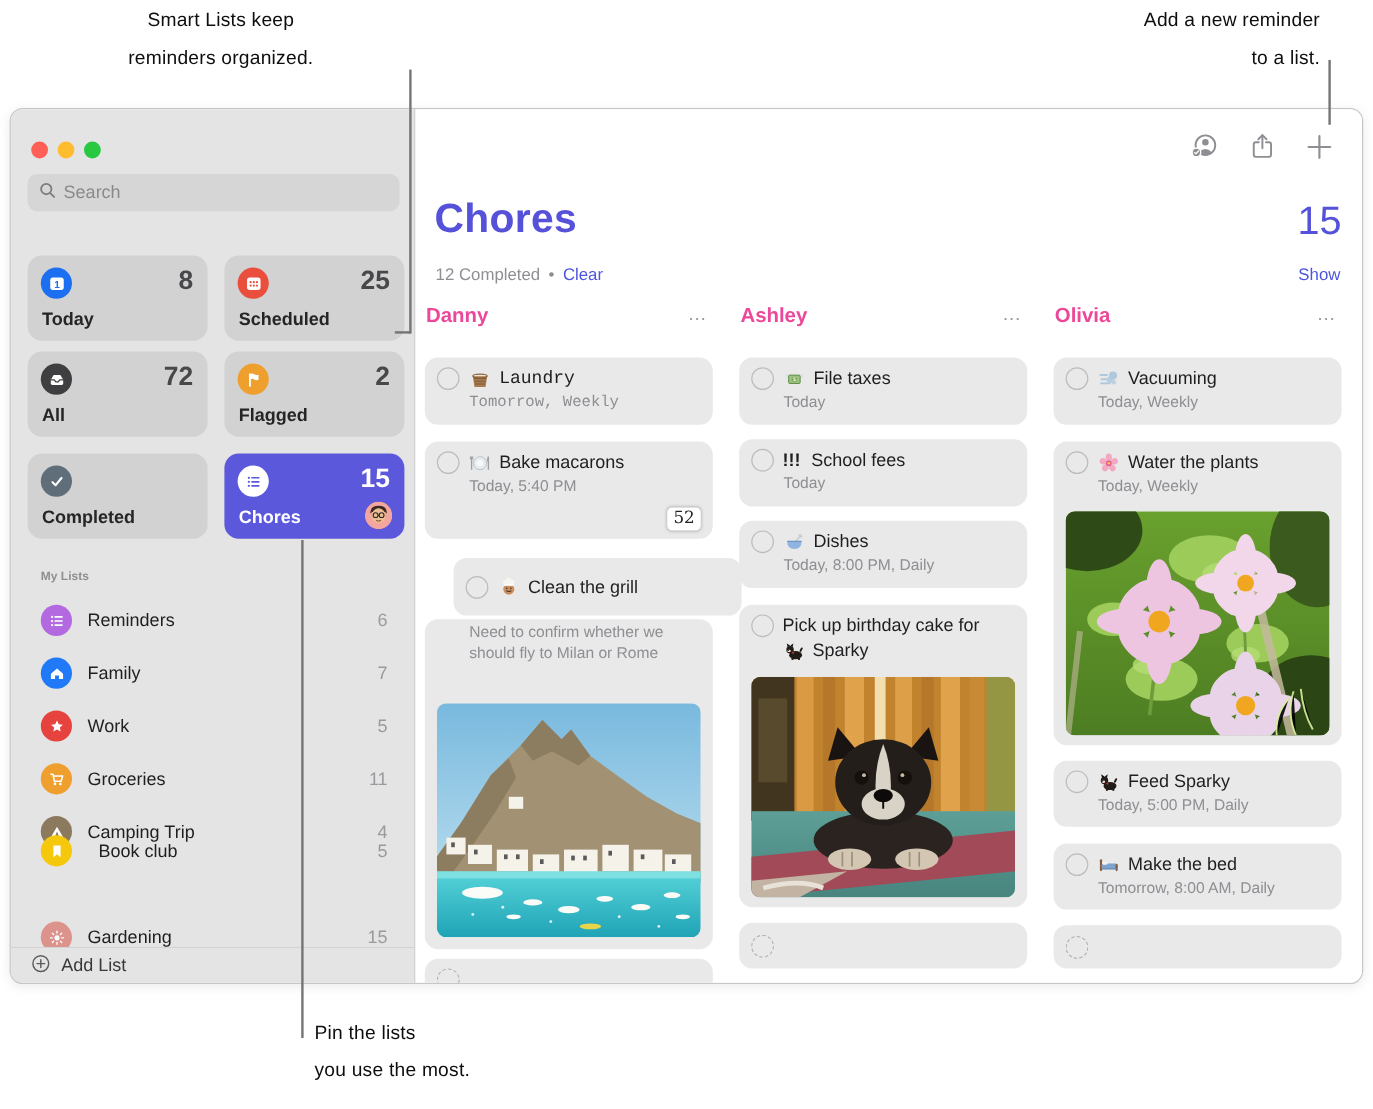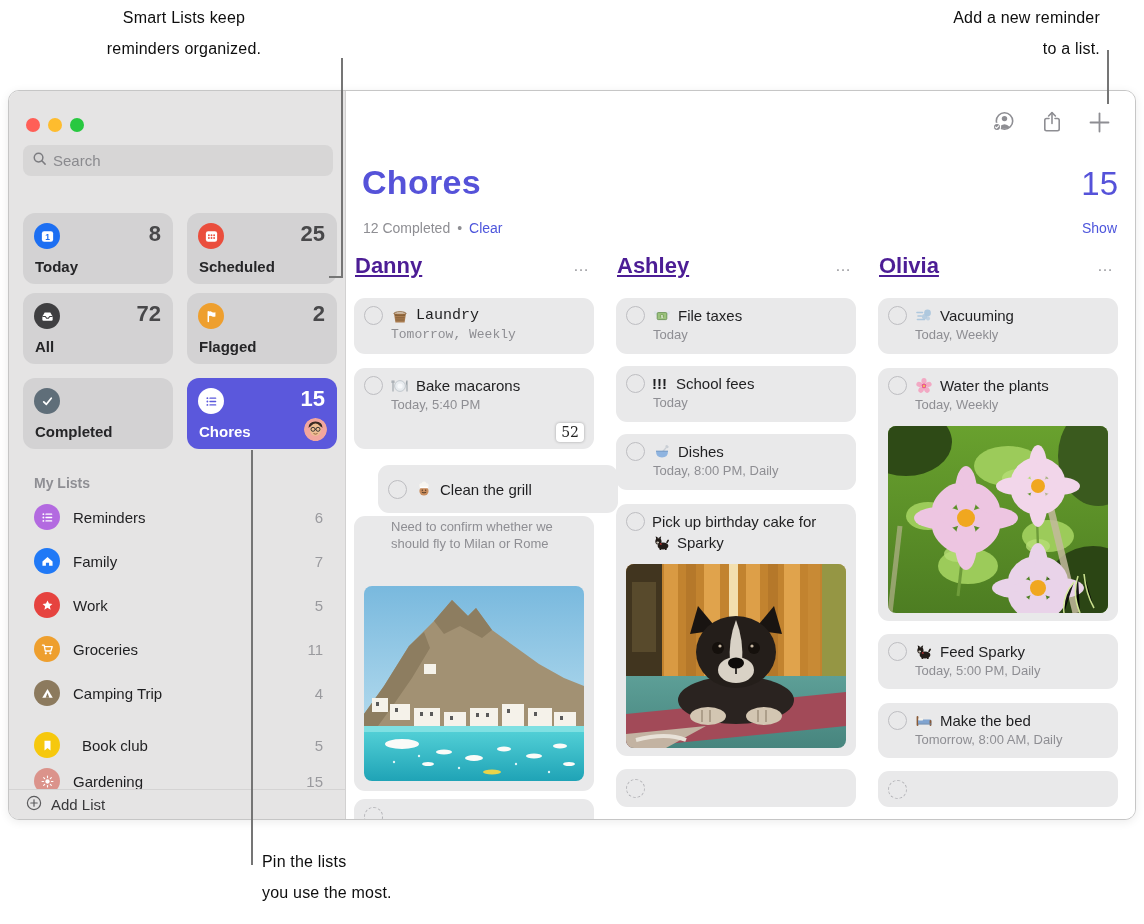--- a/index.html
+++ b/index.html
@@ -39,42 +39,42 @@
   .tile.selected { background:#5b58dc; }
   .tile.selected .tcount, .tile.selected .tname { color:#fff; }
   .avatar { position:absolute; right:10px; bottom:8px; width:23px; height:23px; border-radius:50%; overflow:hidden; }
 
   .licon { width:26px; height:26px; border-radius:50%; display:flex; align-items:center; justify-content:center; flex:0 0 auto; }
   .bg-today{background:#1d6ff2} .bg-sched{background:#ea4e3d} .bg-all{background:#3f3f41}
   .bg-flag{background:#ee9f2e} .bg-done{background:#5f6e79} .bg-chores{background:#ffffff}
   .bg-rem{background:#b36ae0} .bg-fam{background:#2079f6} .bg-work{background:#e6433f}
   .bg-groc{background:#ee9f2e} .bg-camp{background:#8c7a5e} .bg-book{background:#f6c80d} .bg-gard{background:#db938b}
 
-  .mylists-label { position:absolute; left:25px; top:384px; font-size:14px; font-weight:600; color:#8e8e93; }
+  .mylists-label { position:absolute; left:25px; top:384px; font-size:10px; font-weight:600; color:#8e8e93; }
   .lrow { position:absolute; left:14px; width:310px; height:44px; display:flex; align-items:center; gap:13px; padding:0 10px 0 11px; }
   .lname { font-size:15px; color:#1f1f21; flex:1; }
   .lcount { font-size:15px; color:#9a9a9e; }
   .addlist { position:absolute; left:0; right:0; bottom:0; height:30px; background:#e5e4e4;
              border-top:1px solid rgba(0,0,0,.07); display:flex; align-items:center; gap:9px; padding-left:17px;
              font-size:15px; color:#39393b; border-radius:0 0 0 11px; }
 
   
   .main { position:absolute; left:338px; top:0; right:0; bottom:0; background:#fff; }
   .toolbar { position:absolute; top:19px; right:24px; display:flex; align-items:center; gap:25px; }
   .tbtn { background:none; border:none; cursor:pointer; display:flex; align-items:center; }
 
   .title { position:absolute; left:15px; top:72px; font-size:34px; font-weight:700; color:#5552d9; letter-spacing:.3px; }
   .bigcount { position:absolute; right:17px; top:74px; font-size:33px; font-weight:500; color:#5552d9; }
   .subrow { position:absolute; left:16px; top:129px; font-size:14px; color:#8e8e93; display:flex; gap:7px; }
   .clear { color:#4d55dc; }
   .show { position:absolute; right:18px; top:129px; font-size:14px; color:#4d55dc; background:none; border:none; cursor:pointer; }
 
   .col { position:absolute; top:0; width:240px; height:100%; }
   .colhead { position:absolute; top:162px; left:1px; right:4px; display:flex; justify-content:space-between; align-items:center; }
-  .colname { font-size:22px; font-weight:700; color:#4c1d95;text-decoration:underline; }
+  .colname { font-size:17px; font-weight:700; color:#ec4899; }
   .colmore { background:none; border:none; font-size:16px; color:#9a9a9e; letter-spacing:1px; cursor:pointer; line-height:10px; }
 
   .card { position:absolute; left:0; width:240px; background:#e9e9ea; border-radius:11px; overflow:hidden; }
   .crow { display:flex; align-items:center; gap:7px; padding:8px 10px 0 10px; }
   .crow.single { padding-top:0; height:100%; align-items:center; }
   .radio { width:19px; height:19px; border-radius:50%; border:1.5px solid #bdbdc1; flex:0 0 auto; }
   .radio.dashed { border-style:dashed; border-color:#b4b4b8; }
   .emoji { width:19px; height:19px; display:flex; align-items:center; justify-content:center; flex:0 0 auto; }
   .ctitle { font-size:15px; color:#1f1f21; white-space:nowrap; }
   .prio { font-size:15px; font-weight:600; color:#1f1f21; margin-right:2px; }
@@ -264,21 +264,21 @@
       <div class="lrow" style="top:580px;">
         <span class="licon bg-camp">
             <svg width="15" height="15" viewBox="0 0 16 16">
               <polygon points="8,3.2 13.6,12.6 2.4,12.6" fill="#fff"></polygon>
               <polygon points="8,7.2 10,12.6 6,12.6" fill="#8c7a5e"></polygon>
             </svg>
           </span>
         <span class="lname">Camping Trip</span>
         <span class="lcount">4</span>
       </div>
-      <div class="lrow" style="top:632px;gap:22px;">
+      <div class="lrow" style="top:596px;gap:22px;">
         <span class="licon bg-book">
             <svg width="15" height="15" viewBox="0 0 16 16">
               <path d="M4.8 2.8 H11.2 V13.2 L8 10.6 L4.8 13.2 Z" fill="#fff"></path>
             </svg>
           </span>
         <span class="lname">Book club</span>
         <span class="lcount">5</span>
       </div>
       <div class="lrow" style="top:668px;">
         <span class="licon bg-gard">

